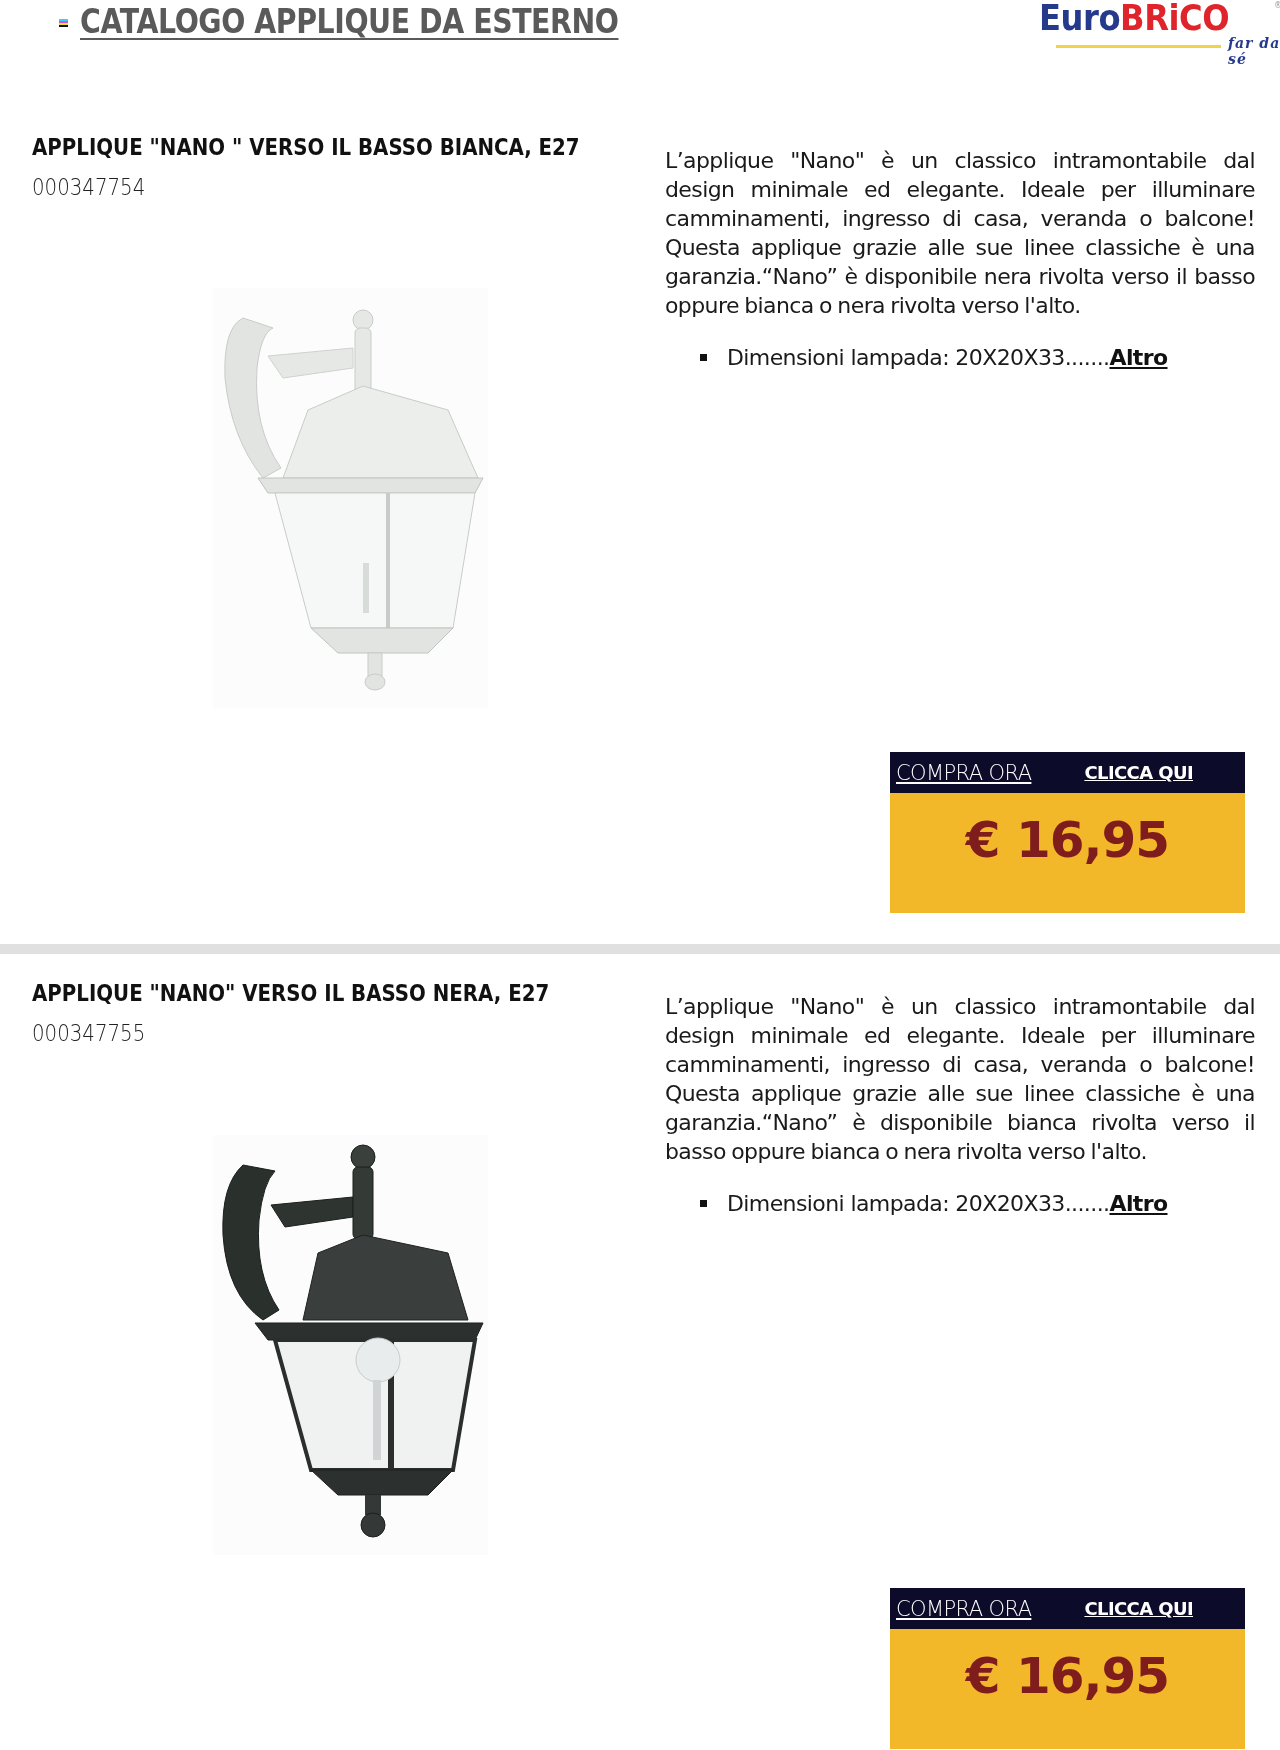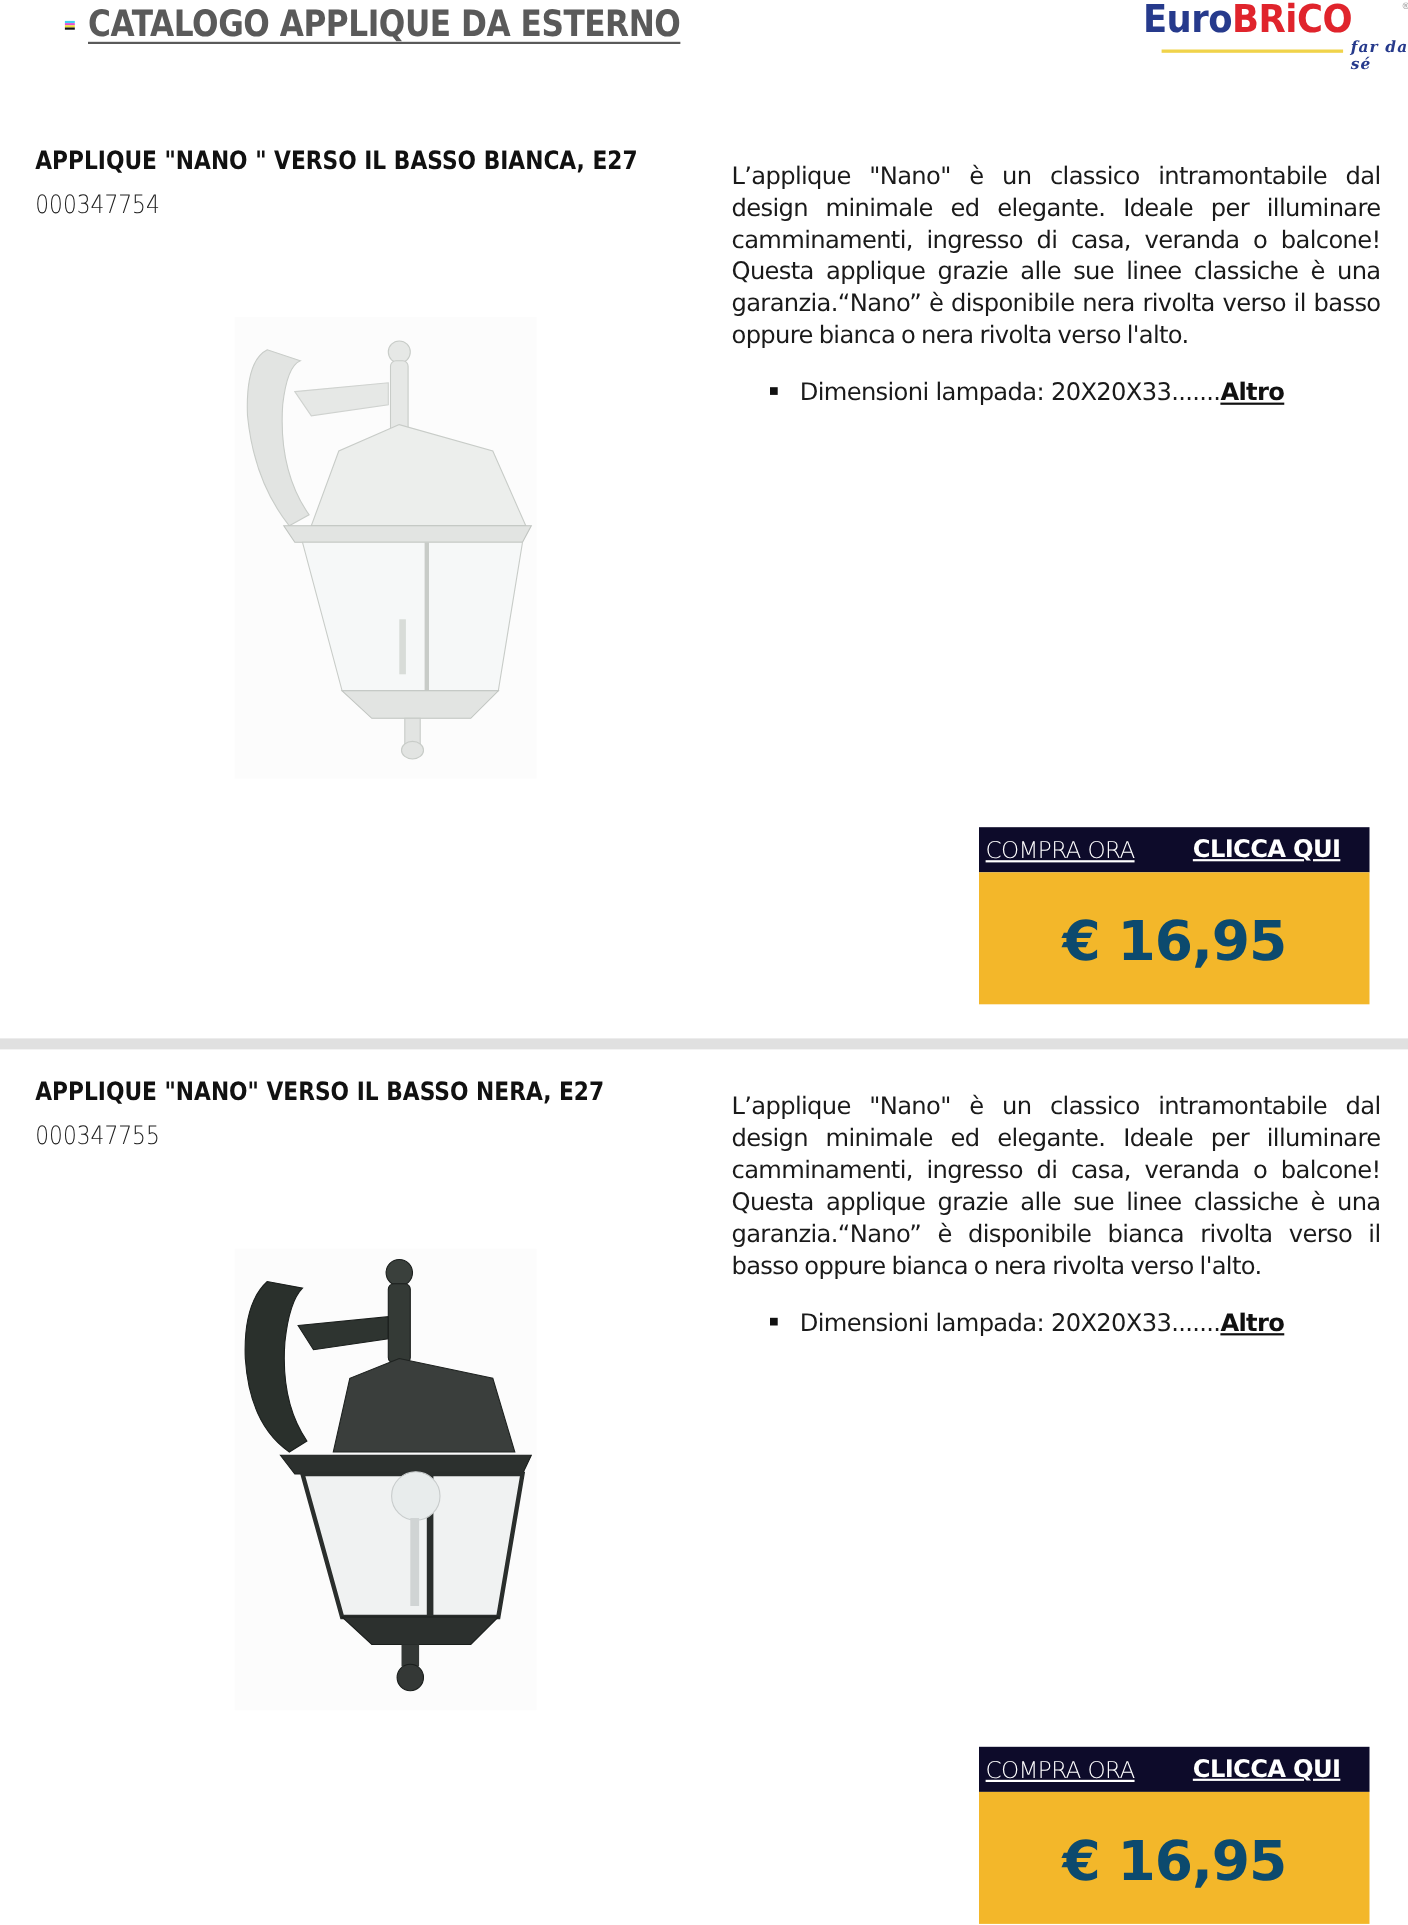--- a/index.html
+++ b/index.html
@@ -41,23 +41,23 @@
     }
     .p-spec { position: absolute; left: 700px; font-size: 22px; color: #1a1a1a; white-space: nowrap; letter-spacing: -0.6px; }
     .p-spec .bullet { display: inline-block; width: 7px; height: 7px; background: #111; margin-right: 20px; vertical-align: middle; position: relative; top: -2px; }
     .p-spec .more-link { font-weight: bold; text-decoration: underline; color: #111; margin-top: 36px; }
 
     .p-image { position: absolute; left: 213px; width: 275px; height: 420px; }
 
     .buy-box { position: absolute; left: 890px; width: 355px; }
     .buy-bar { height: 41px; background: #0d0b2a; padding-left: 6px; display: flex; align-items: center; gap: 45px; }
     .buy-bar .cta1 { color: #fff; font-size: 21px; text-decoration: underline; letter-spacing: -0.6px; font-weight: 300; }
-    .buy-bar .cta2 { color: #fff; font-size: 22px; font-weight: bold; text-decoration: underline; margin-left: 8px; letter-spacing: -0.6px; }
+    .buy-bar .cta2 { color: #fff; font-size: 18px; font-weight: bold; text-decoration: underline; margin-left: 8px; letter-spacing: -0.6px; }
     .price-area { background: #f3b72a; height: 120px; display: flex; justify-content: center; padding-top: 18px; }
-    .price { font-family: "DejaVu Sans", sans-serif; font-weight: bold; font-size: 50px; color: #0c4a6e; letter-spacing: -1px; margin-top: 16px; }
+    .price { font-family: "DejaVu Sans", sans-serif; font-weight: bold; font-size: 50px; color: #7f1d1d; letter-spacing: -1px; }
 
     .separator { position: absolute; left: 0; top: 944px; width: 1280px; height: 10px; background: #e0e0e0; }
   </style>
 </head>
 <body>
 
 <div class="header">
   <div class="cmyk-mark">
     <span style="background:#3fd0f0"></span>
     <span style="background:#e04fd0"></span>

